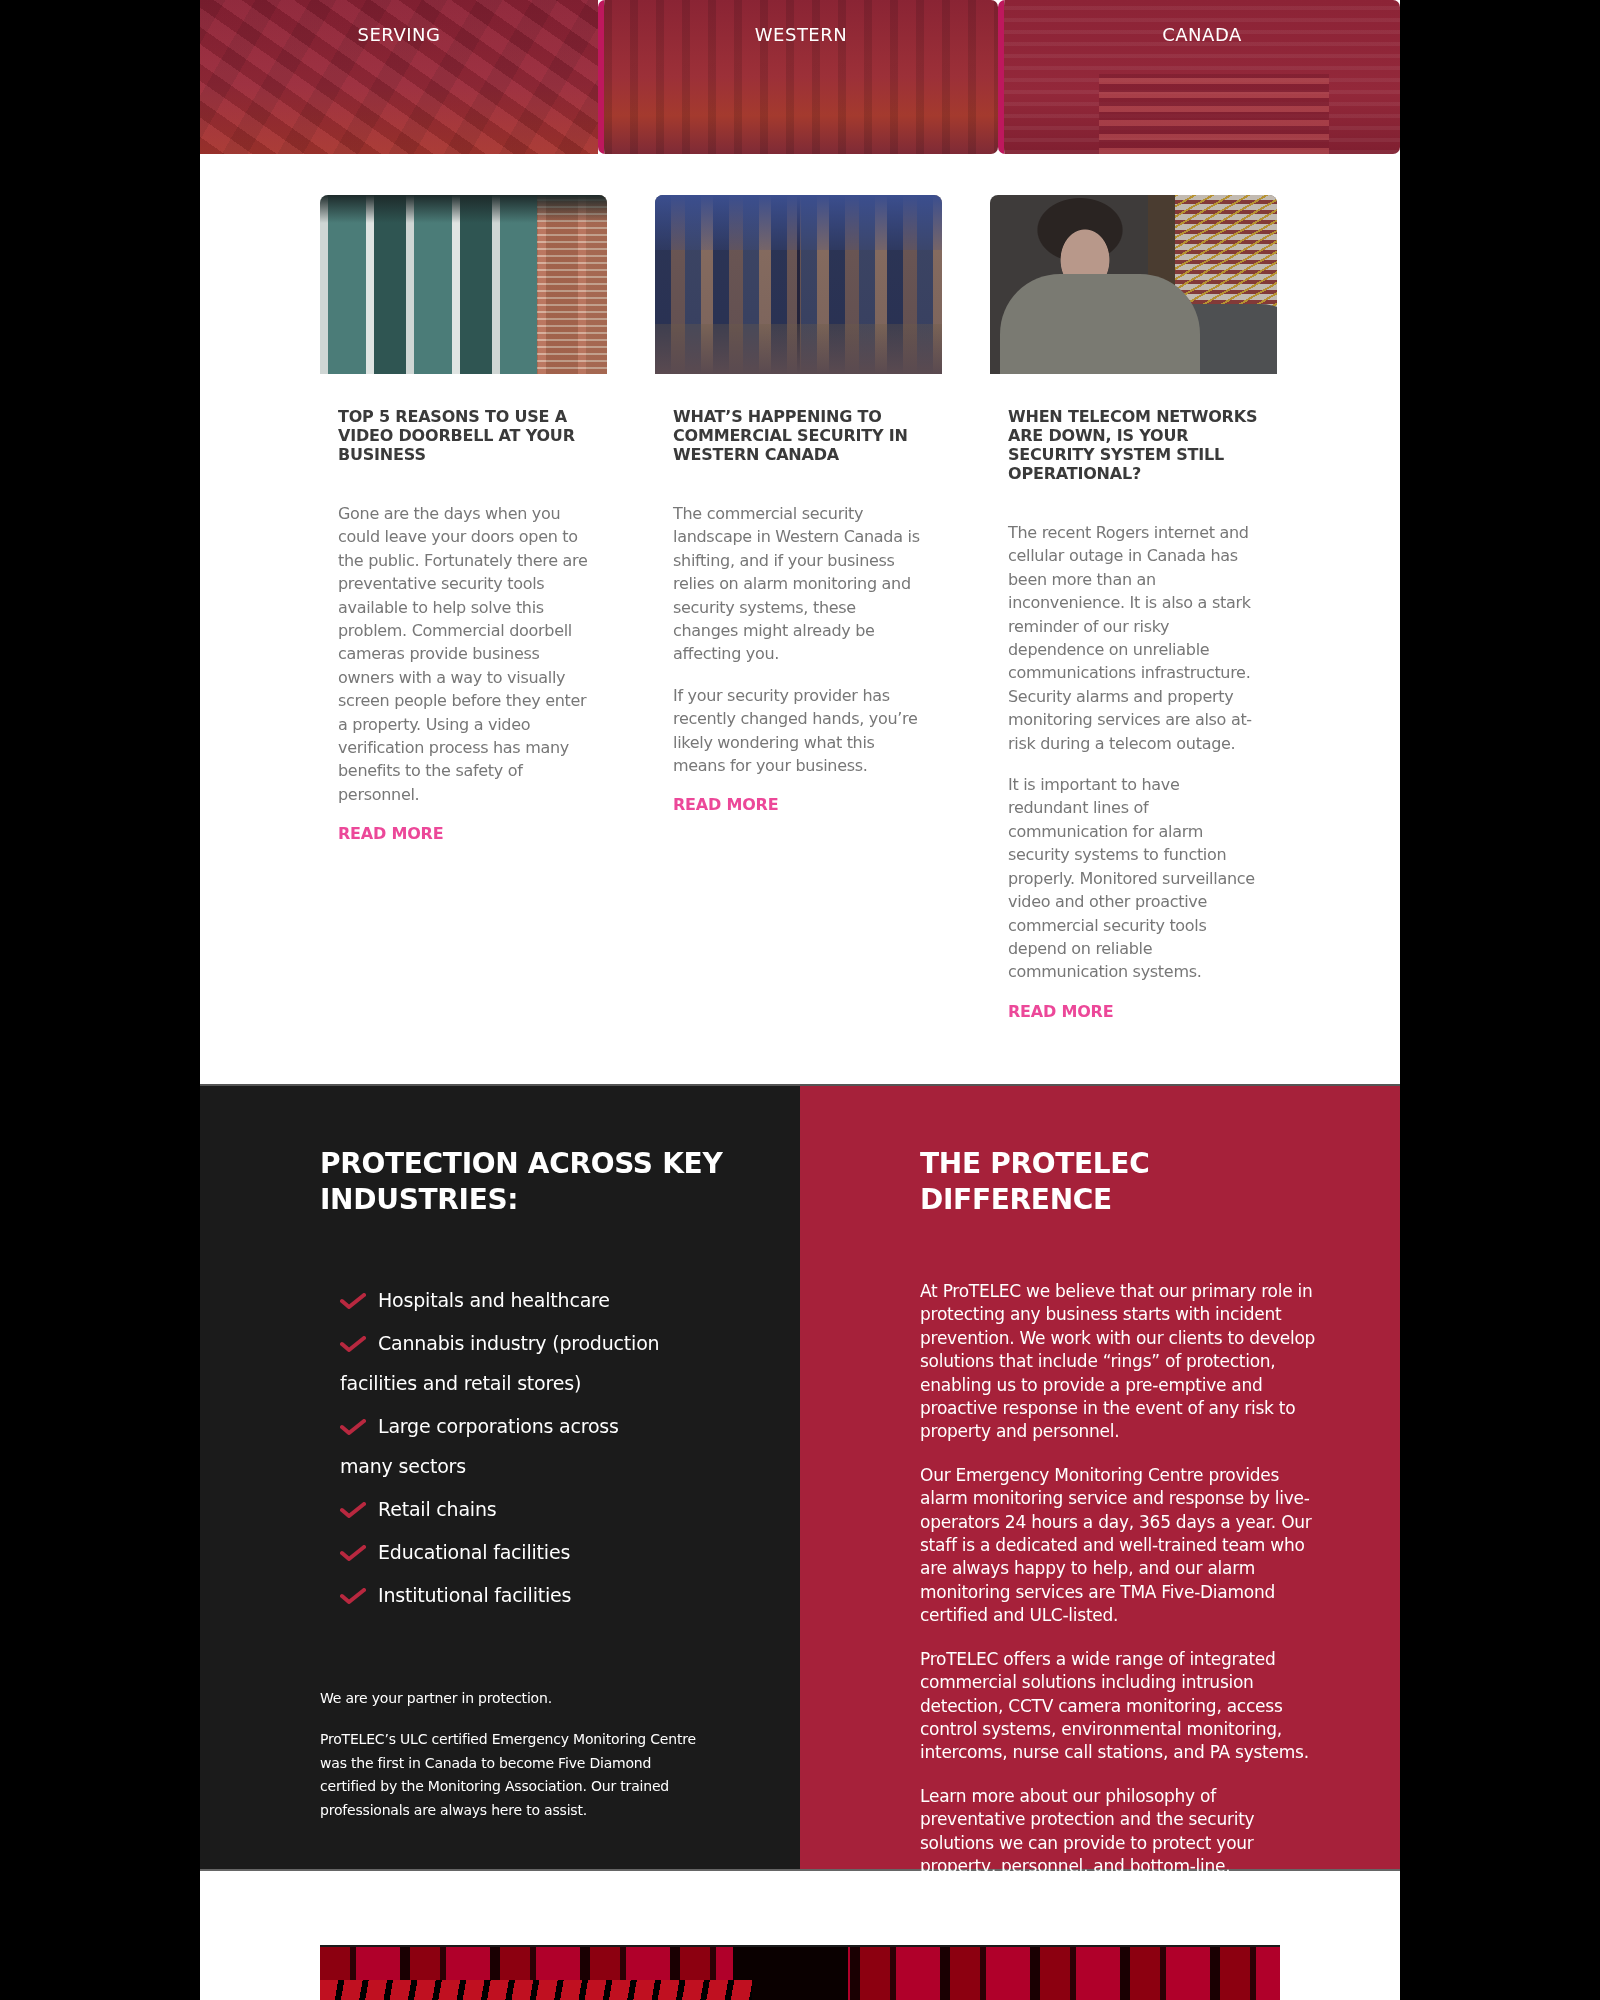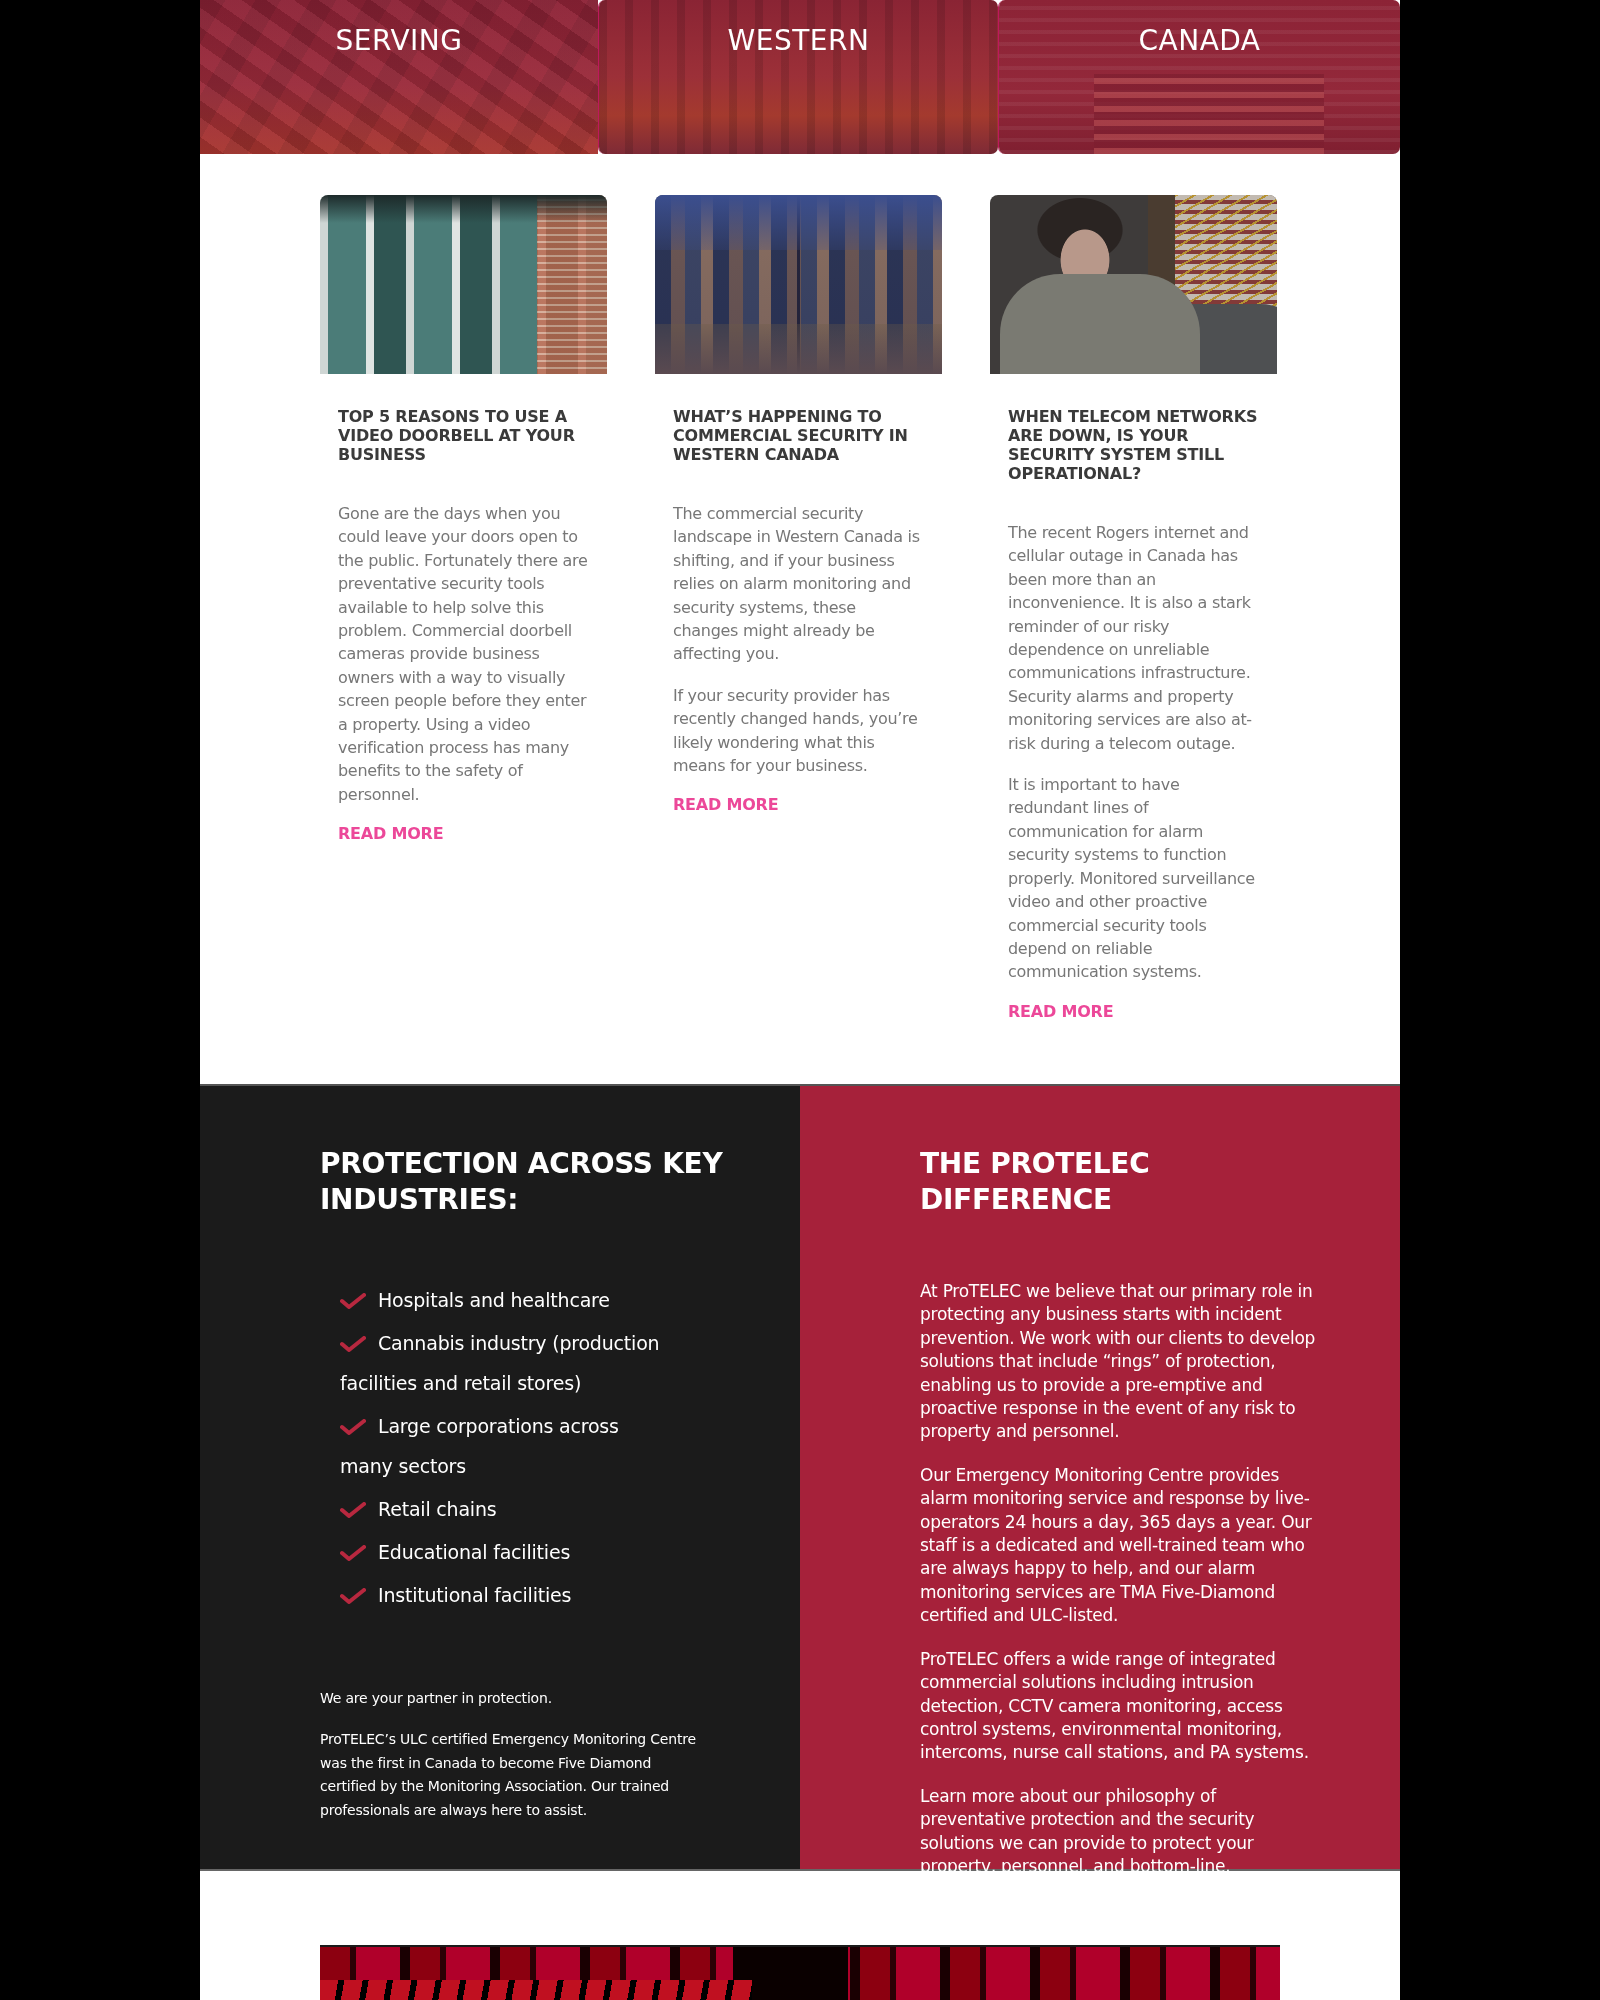--- a/index.html
+++ b/index.html
@@ -3,42 +3,42 @@
 <meta charset="utf-8">
 <style>
   * { box-sizing: border-box; margin: 0; padding: 0; }
   html, body { width: 1600px; height: 2000px; background: #000000; overflow: hidden; }
   body { font-family: "DejaVu Sans", sans-serif; }
   .page { position: absolute; left: 200px; top: 0; width: 1200px; height: 2000px; background: #ffffff; }
 
   
   .hero { position: absolute; left: 0; top: 0; width: 1200px; height: 154px; display: flex; }
   .hero-panel { position: relative; height: 154px; overflow: hidden; }
-  .hero-panel + .hero-panel { border-left: 1px solid #be185d; border-radius: 7px; }
+  .hero-panel + .hero-panel { border-left: 6px solid #be185d; border-radius: 7px; }
   .hero-panel .bg { position: absolute; inset: 0; }
   .hero-panel.p1 .bg {
     background:
       repeating-linear-gradient(35deg, rgba(0,0,0,0.10) 0 14px, rgba(255,255,255,0.04) 14px 30px),
       repeating-linear-gradient(120deg, rgba(0,0,0,0.08) 0 22px, transparent 22px 48px),
       linear-gradient(180deg, #8d2236 0%, #9a2a3a 55%, #a8352f 100%);
   }
   .hero-panel.p2 .bg {
     background:
       repeating-linear-gradient(90deg, rgba(0,0,0,0.12) 0 8px, transparent 8px 26px),
       linear-gradient(180deg, #8a2434 0%, #9c3038 50%, #a43a2e 75%, #7e2a36 100%);
   }
   .hero-panel.p3 .bg {
     background:
       repeating-linear-gradient(0deg, rgba(255,255,255,0.06) 0 4px, transparent 4px 12px),
       linear-gradient(180deg, #8c2336 0%, #93283a 60%, #7f1f30 100%);
   }
   .hero-panel.p3 .bldg { position: absolute; left: 95px; bottom: 0; width: 230px; height: 80px;
     background: repeating-linear-gradient(0deg, #b1494f 0 6px, #7d1e2f 6px 14px); opacity: 0.7; }
   .hero-label { position: absolute; left: 0; right: 0; top: 24px; text-align: center;
-    color: #ffffff; font-family: "DejaVu Sans", sans-serif; font-size: 28px; letter-spacing: 0.5px; font-weight: normal; }
+    color: #ffffff; font-family: "DejaVu Sans", sans-serif; font-size: 18px; letter-spacing: 0.5px; font-weight: normal; }
 
   
   .cards { position: absolute; left: 120px; top: 195px; width: 960px; display: flex; gap: 48px; }
   .card { width: 287px; }
   .card-img { width: 287px; height: 179px; border-radius: 8px 8px 0 0; position: relative; overflow: hidden; }
   .card-img.img1 {
     background:
       linear-gradient(90deg, rgba(255,255,255,0) 0 60%, rgba(0,0,0,0) 60%),
       repeating-linear-gradient(90deg, #cfd6d4 0 8px, #4b7c78 8px 46px, #dfe4e2 46px 54px, #2f5552 54px 86px),
       #6a8a88;

